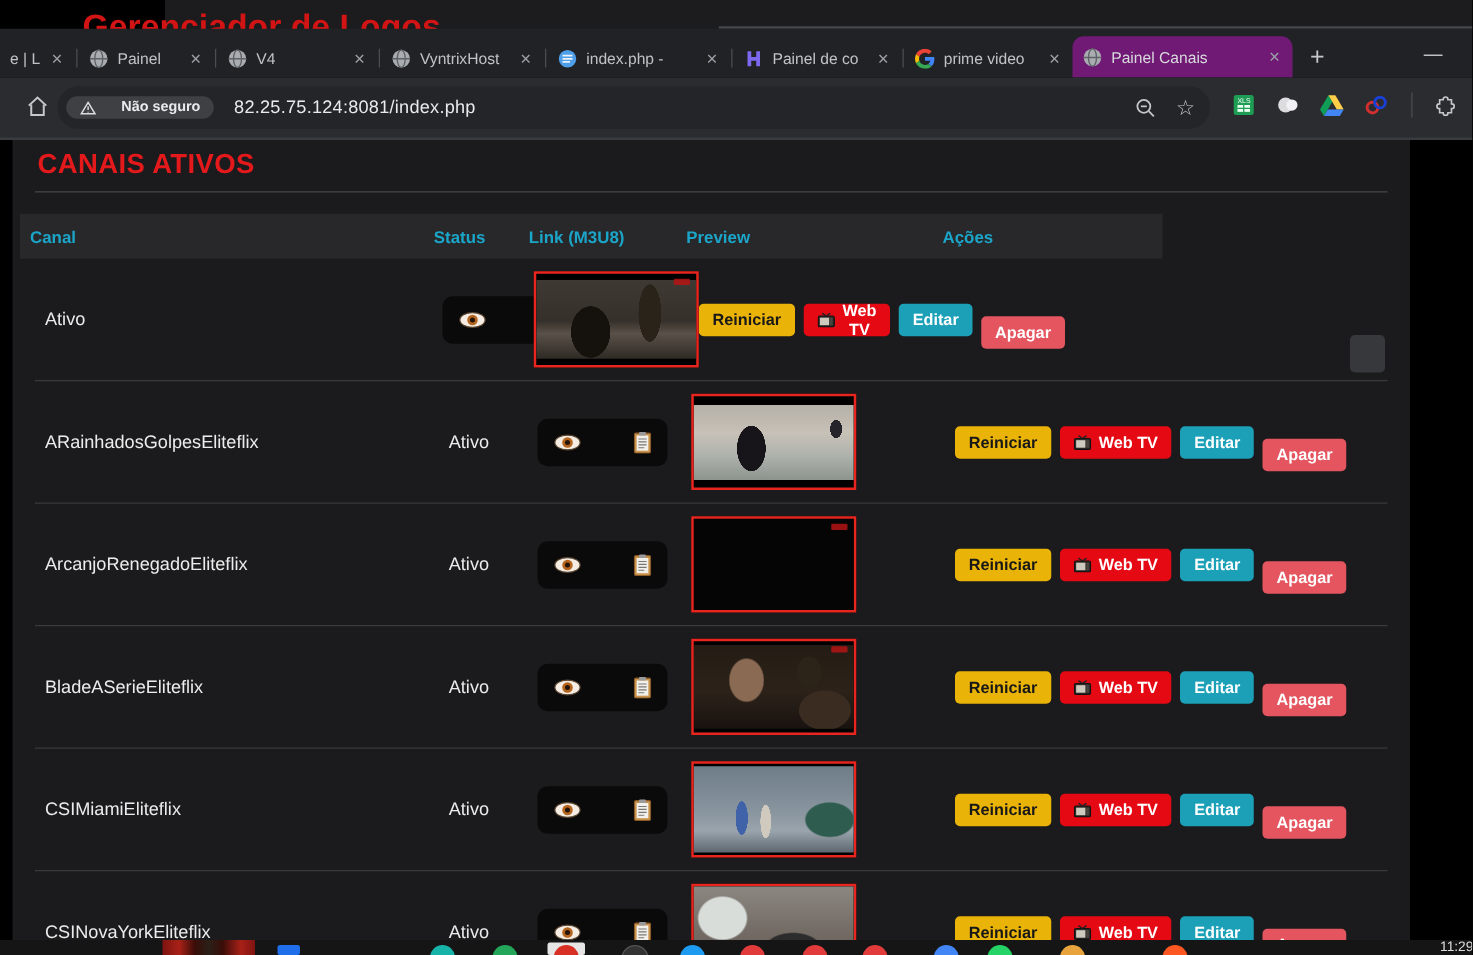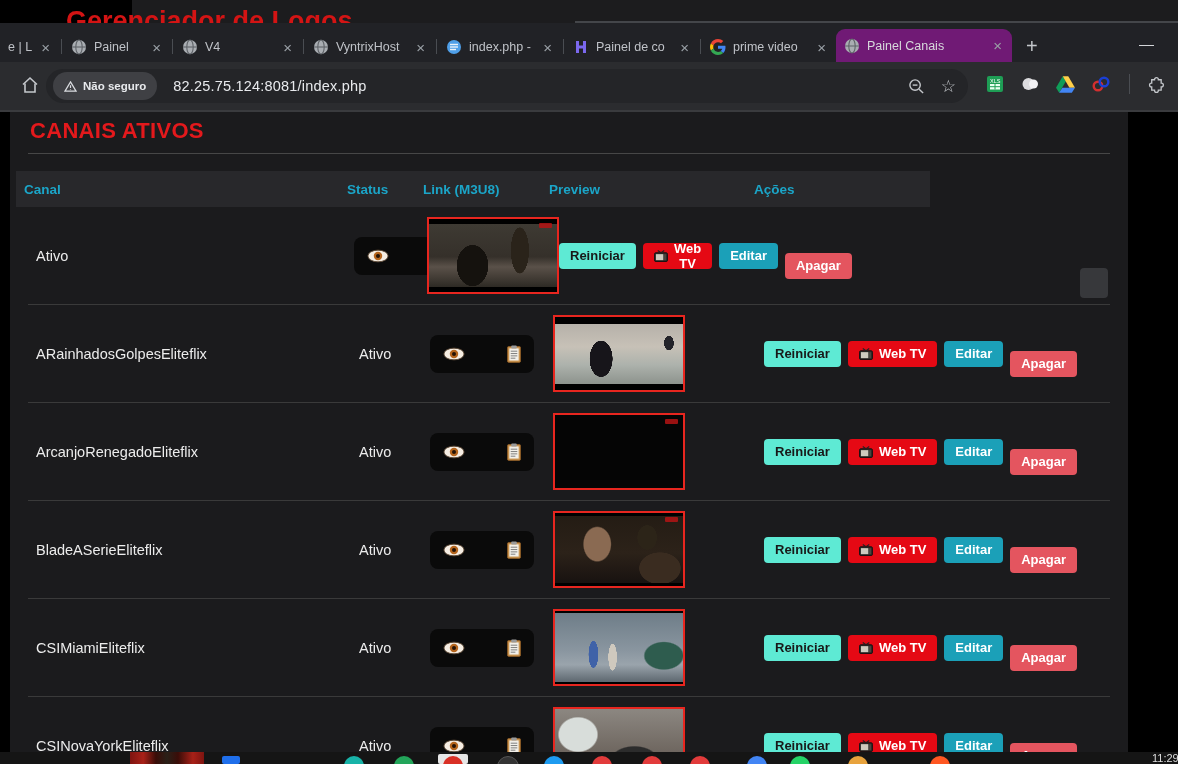--- a/index.html
+++ b/index.html
@@ -24,22 +24,22 @@
   .favicon{width:16px;height:16px;flex:none;display:inline-block;}
   .newtab{color:#c4c7cb;font-size:20px;margin:0 0 6px 14px;line-height:1;}
   .minimize{position:absolute;right:24px;top:12px;color:#d4d6d9;font-size:15px;}
 
   
   .toolbar{position:absolute;top:62px;left:0;width:1178px;height:48px;background:#2b2c2f;
     border-bottom:2px solid #3a3b3e;box-sizing:content-box;}
   .home{position:absolute;left:20px;top:13px;}
   .omnibox{position:absolute;left:46px;top:7px;width:922px;height:34px;border-radius:17px;
     background:#242528;display:flex;align-items:center;}
-  .badge{margin-left:7px;height:28px;border-radius:14px;background:#3f4044;display:flex;
-    align-items:center;gap:6px;padding:0 11px;color:#e8eaed;font-size:11.5px;font-weight:bold;}
+  .badge{margin-left:7px;height:18px;border-radius:14px;background:#3f4044;display:flex;
+    align-items:center;gap:20px;padding:0 11px;color:#e8eaed;font-size:11.5px;font-weight:bold;}
   .url{margin-left:16px;color:#e8eaed;font-size:14.5px;letter-spacing:.2px;}
   .ob-icons{margin-left:auto;margin-right:12px;display:flex;align-items:center;gap:16px;}
   .star{color:#c4c7cb;font-size:17px;line-height:1;}
   .ext-row{position:absolute;left:986px;top:12px;display:flex;align-items:center;gap:17px;}
   .toolsep{width:1px;height:20px;background:#4a4d52;}
 
   
   .viewport{position:absolute;top:112px;left:0;width:1178px;height:652px;background:#000;}
   .container{position:absolute;left:10px;top:0;width:1118px;height:652px;background:#1b1b1d;overflow:hidden;}
   .page-title{margin:6px 0 0 20px;font-size:22px;font-weight:bold;color:#e3191c;letter-spacing:.3px;}
@@ -75,21 +75,21 @@
     radial-gradient(ellipse 7px 22px at 45% 64%,#cfc9be 60%,rgba(0,0,0,0) 62%),
     radial-gradient(ellipse 34px 24px at 85% 62%,#2e5c4e 55%,rgba(0,0,0,0) 60%),
     linear-gradient(to bottom,#6e7d88 0%,#8a96a0 55%,#9aa4ac 75%,#5d676f 100%);}
   .p5 .sc{top:0;bottom:0;background:
     radial-gradient(ellipse 34px 30px at 18% 35%,#d8ddda 55%,rgba(0,0,0,0) 60%),
     radial-gradient(ellipse 40px 24px at 62% 70%,#2c2c2c 55%,rgba(0,0,0,0) 60%),
     linear-gradient(to bottom,#8c8781 0%,#6e665f 60%,#4a443f 100%);}
   .actions{display:flex;align-items:center;gap:7px;padding-left:6px;}
   .btn{border:0;border-radius:4px;height:26px;font-family:inherit;font-size:13px;font-weight:bold;
     padding:0 11px;display:inline-flex;align-items:center;gap:6px;}
-  .btn-rein{background:#5eead4;color:#181818;}
+  .btn-rein{background:#eab308;color:#181818;}
   .btn-web{background:#e50914;color:#fff;align-items:center;}
   .btn-edit{background:#1ba0b8;color:#fff;text-align:right;}
   .btn-del{background:#e4555f;color:#fff;margin-top:20px;}
   .scroll-thumb{position:absolute;left:1070px;top:156px;width:28px;height:30px;background:#37383b;border-radius:4px;}
 
   
   .taskbar{position:absolute;left:0;bottom:0;width:1178px;height:12px;background:#151515;overflow:hidden;}
   .curtain{position:absolute;left:130px;top:0;width:74px;height:12px;
     background:linear-gradient(to right,#7e1410,#a82118 18%,#3a0d08 35%,#2a2018 50%,#3a0d08 65%,#a82118 85%,#7e1410);}
   .tbi{position:absolute;top:4px;width:20px;height:20px;border-radius:50%;}
@@ -151,21 +151,21 @@
             <g stroke="#5f6368" stroke-width="1.1" fill="none">
               <ellipse cx="8" cy="8" rx="3.2" ry="7"></ellipse>
               <line x1="1" y1="8" x2="15" y2="8"></line>
             </g>
           </svg>
         </span>
       <span class="lbl">VyntrixHost</span>
       <span class="x">×</span>
     </div>
     <div class="tabsep"></div>
-    <div class="tab" style="width:124px">
+    <div class="tab" style="width:146px">
       <span class="favicon">
           <svg viewBox="0 0 16 16" width="16" height="16">
             <circle cx="8" cy="8" r="7" fill="#4f9fe8"></circle>
             <g stroke="#eaf2fb" stroke-width="1.4">
               <line x1="4" y1="5.5" x2="12" y2="5.5"></line>
               <line x1="4" y1="8" x2="12" y2="8"></line>
               <line x1="4" y1="10.5" x2="10" y2="10.5"></line>
             </g>
           </svg>
         </span>

